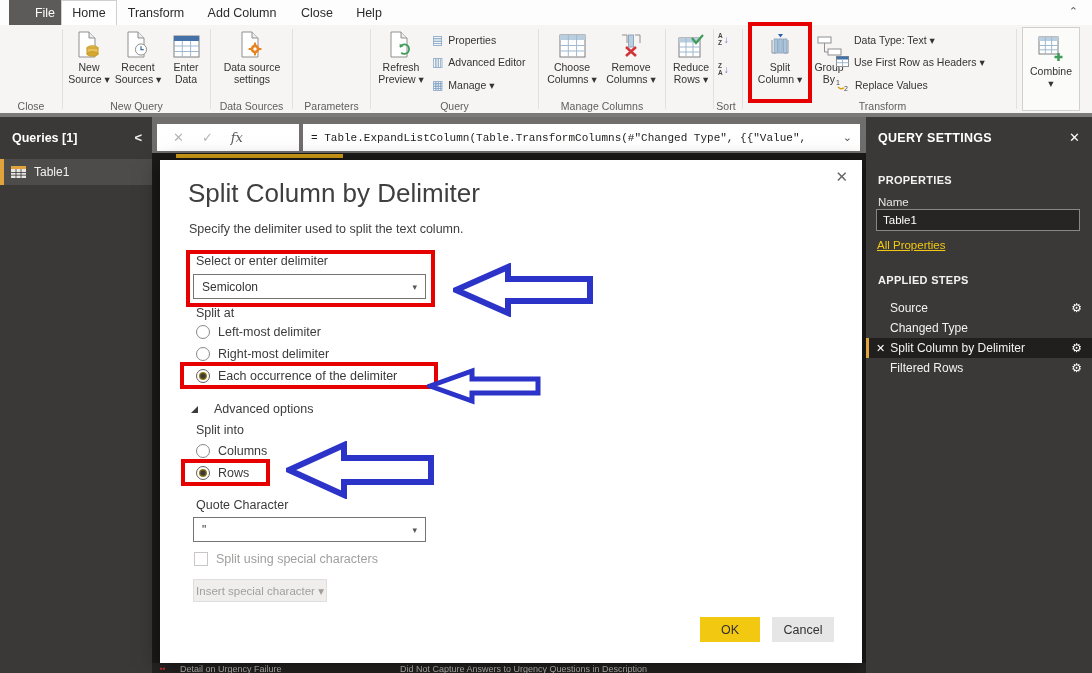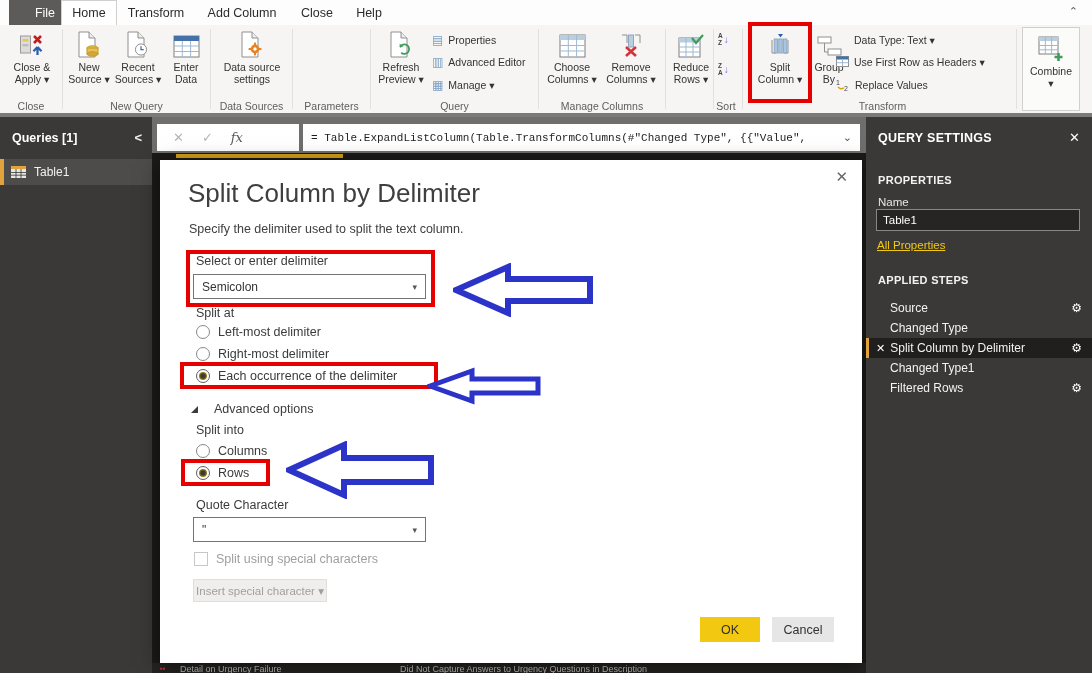--- a/index.html
+++ b/index.html
@@ -118,33 +118,20 @@
     <div class="mtab active" style="left:61px;width:56px;">Home</div>
     <div class="mtab" style="left:122px;width:68px;">Transform</div>
     <div class="mtab" style="left:198px;width:88px;">Add Column</div>
     <div class="mtab" style="left:296px;width:42px;">Close</div>
     <div class="mtab" style="left:348px;width:42px;">Help</div>
     <div class="ribbon-collapse">⌃</div>
   </div>
 
   <div class="ribbon">
 
-    <div class="bb" style="left:6px;width:52px;">
-      <div class="ic">
-        <svg width="26" height="26" viewBox="0 0 26 26">
-            <rect x="1.5" y="4" width="10" height="17" fill="#dcdcdc" stroke="#9a9a9a"></rect>
-            <rect x="3.5" y="7" width="6" height="2.4" fill="#e8c84a"></rect>
-            <rect x="3.5" y="12" width="6" height="2.4" fill="#bdbdbd"></rect>
-            <path d="M15 4 l7 7 M22 4 l-7 7" stroke="#c11c1c" stroke-width="2.6" fill="none"></path>
-            <path d="M18.5 23 v-8 M18.5 15 l-4 4.2 M18.5 15 l4 4.2" stroke="#2b5fb0" stroke-width="2.3" fill="none"></path>
-          </svg>
-      </div>
-      <div class="lb">Close &amp;
-Apply ▾</div>
-    </div>
     <div class="gl" style="left:0;width:62px;">Close</div>
     <div class="vsep" style="left:62px;"></div>
 
     <div class="bb" style="left:66px;width:46px;">
       <div class="ic">
         <svg width="24" height="27" viewBox="0 0 24 27">
             <path d="M2 1 h10 l6 6 v19 H2 z" fill="#fff" stroke="#8f8f8f"></path>
             <path d="M12 1 v6 h6" fill="#ececec" stroke="#8f8f8f"></path>
             <ellipse cx="15.5" cy="17" rx="5.5" ry="2.2" fill="#e8c05a" stroke="#c49a20"></ellipse>
             <rect x="10" y="17" width="11" height="6" fill="#e8c05a" stroke="#c49a20"></rect>
@@ -459,23 +446,20 @@
       </div>
       <div class="step">
         <span>Changed Type</span>
       </div>
       <div class="step sel">
         <span class="delx">✕</span>
         <span>Split Column by Delimiter</span>
         <span class="gear">⚙</span>
       </div>
       <div class="step">
-        <span>Changed Type1</span>
-      </div>
-      <div class="step">
         <span>Filtered Rows</span>
         <span class="gear">⚙</span>
       </div>
     </div>
   </div>
 
   <div class="hibox" style="left:748px;top:22px;width:64px;height:81px;"></div>
   <div class="hibox" style="left:186px;top:250px;width:249px;height:57px;"></div>
   <div class="hibox" style="left:180px;top:362px;width:258px;height:27px;"></div>
   <div class="hibox" style="left:181px;top:459px;width:89px;height:27px;"></div>

